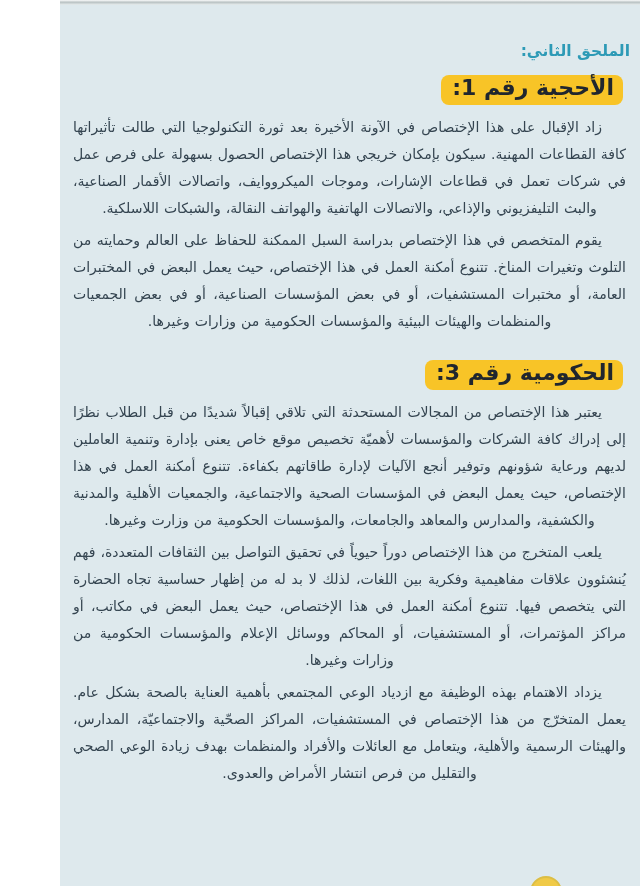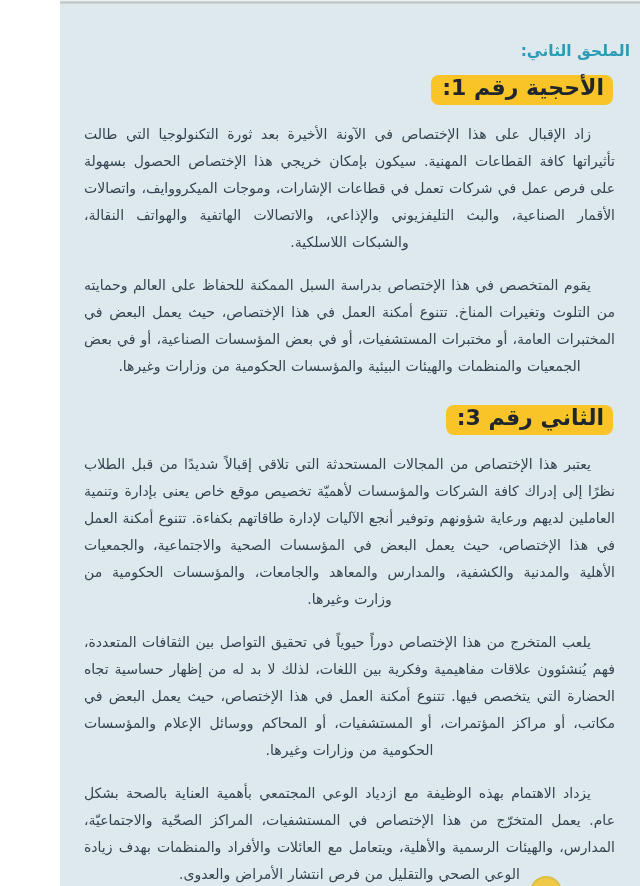--- a/index.html
+++ b/index.html
@@ -27,36 +27,36 @@
     color: var(--title, #2d9ab6);
     font-size: 15.5px;
     font-weight: bold;
     letter-spacing: 0.2px;
   }
   .content {
     padding: 0 9px 0 8px;
   }
   .section { margin: 0; }
   .section .heading {
-    margin: 25px 18px 9px 0;
+    margin: 25px 8px 9px 0;
     text-align: right;
     line-height: 1;
   }
   .section:first-child .heading { margin-top: 15px; }
   .hl {
     display: inline-block;
     background: var(--hl, #f8c427);
     color: #20262e;
     font-size: 22px;
     font-weight: bold;
     padding: 2px 9px 6px 11px;
     border-radius: 8px;
   }
   .section .body {
-    margin: 16px;
+    margin: 5px;
     color: var(--text, #344450);
     font-size: 14px;
     line-height: 27px;
     text-align: justify;
     text-align-last: center;
     text-indent: 24px;
     word-spacing: 0.5px;
   }
   .sticker {
     position: absolute;
@@ -83,21 +83,21 @@
     </h2>
     <p class="body">زاد الإقبال على هذا الإختصاص في الآونة الأخيرة بعد ثورة التكنولوجيا التي طالت تأثيراتها كافة القطاعات المهنية. سيكون بإمكان خريجي هذا الإختصاص الحصول بسهولة على فرص عمل في شركات تعمل في قطاعات الإشارات، وموجات الميكرووايف، واتصالات الأقمار الصناعية، والبث التليفزيوني والإذاعي، والاتصالات الهاتفية والهواتف النقالة، والشبكات اللاسلكية.</p>
   </section>
 
   <section class="section">
     <p class="body">يقوم المتخصص في هذا الإختصاص بدراسة السبل الممكنة للحفاظ على العالم وحمايته من التلوث وتغيرات المناخ. تتنوع أمكنة العمل في هذا الإختصاص، حيث يعمل البعض في المختبرات العامة، أو مختبرات المستشفيات، أو في بعض المؤسسات الصناعية، أو في بعض الجمعيات والمنظمات والهيئات البيئية والمؤسسات الحكومية من وزارات وغيرها.</p>
   </section>
 
   <section class="section">
     <h2 class="heading">
-      <span class="hl">الثاني رقم 3:</span>
+      <span class="hl">الحكومية رقم 3:</span>
     </h2>
     <p class="body">يعتبر هذا الإختصاص من المجالات المستحدثة التي تلاقي إقبالاً شديدًا من قبل الطلاب نظرًا إلى إدراك كافة الشركات والمؤسسات لأهميّة تخصيص موقع خاص يعنى بإدارة وتنمية العاملين لديهم ورعاية شؤونهم وتوفير أنجع الآليات لإدارة طاقاتهم بكفاءة. تتنوع أمكنة العمل في هذا الإختصاص، حيث يعمل البعض في المؤسسات الصحية والاجتماعية، والجمعيات الأهلية والمدنية والكشفية، والمدارس والمعاهد والجامعات، والمؤسسات الحكومية من وزارت وغيرها.</p>
   </section>
 
   <section class="section">
     <p class="body">يلعب المتخرج من هذا الإختصاص دوراً حيوياً في تحقيق التواصل بين الثقافات المتعددة، فهم يُنشئوون علاقات مفاهيمية وفكرية بين اللغات، لذلك لا بد له من إظهار حساسية تجاه الحضارة التي يتخصص فيها. تتنوع أمكنة العمل في هذا الإختصاص، حيث يعمل البعض في مكاتب، أو مراكز المؤتمرات، أو المستشفيات، أو المحاكم ووسائل الإعلام والمؤسسات الحكومية من وزارات وغيرها.</p>
   </section>
 
   <section class="section">
     <p class="body">يزداد الاهتمام بهذه الوظيفة مع ازدياد الوعي المجتمعي بأهمية العناية بالصحة بشكل عام. يعمل المتخرّج من هذا الإختصاص في المستشفيات، المراكز الصحّية والاجتماعيّة، المدارس، والهيئات الرسمية والأهلية، ويتعامل مع العائلات والأفراد والمنظمات بهدف زيادة الوعي الصحي والتقليل من فرص انتشار الأمراض والعدوى.</p>

